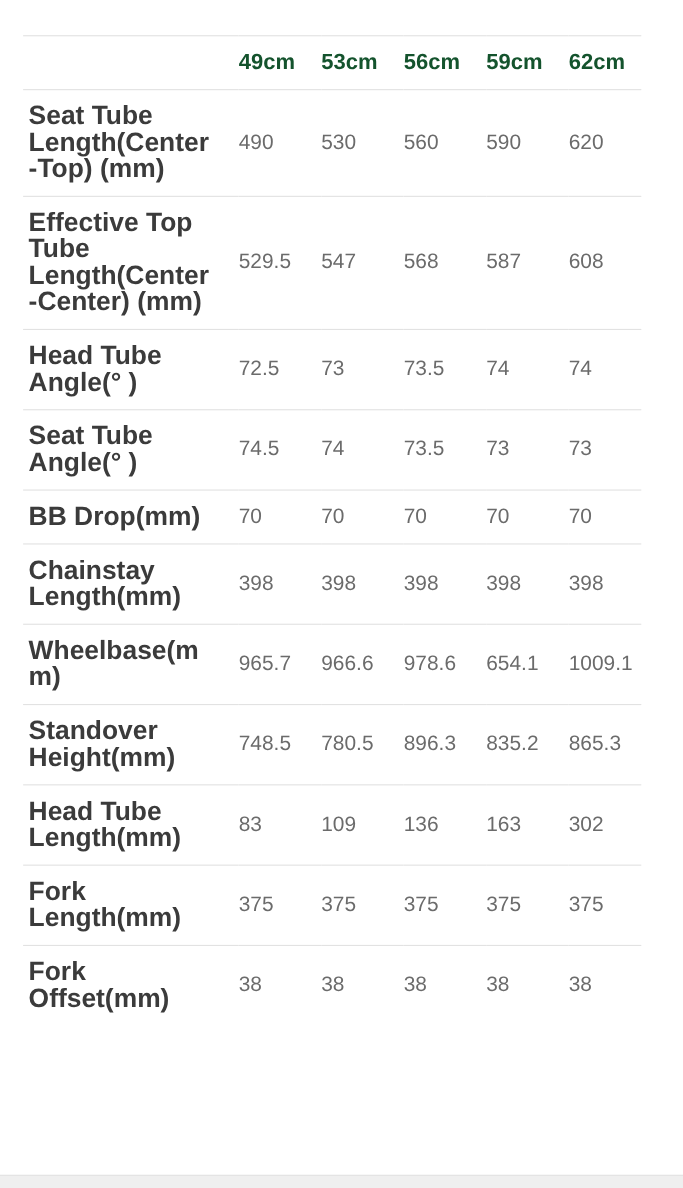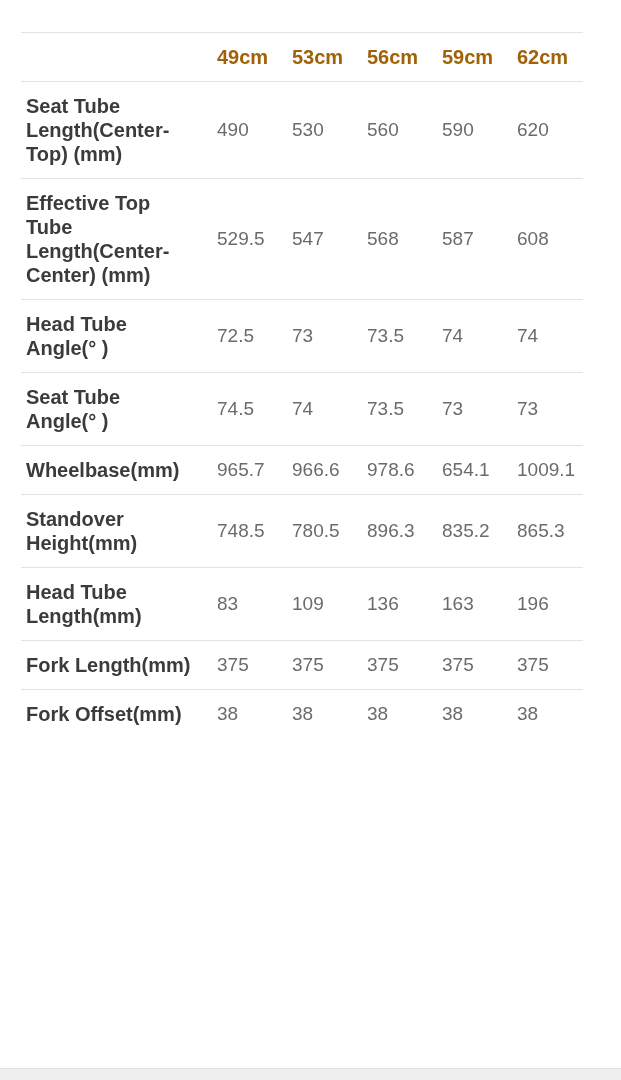--- a/index.html
+++ b/index.html
@@ -34,32 +34,32 @@
   tbody tr {
     border-bottom: 1px solid #e2e2e2;
   }
   tbody tr:last-child {
     border-bottom: none;
   }
   th.size-head {
     text-align: left;
     font-size: 20px;
     font-weight: bold;
-    color: #a16207;
+    color: #14532d;
     padding: 12px 0;
     line-height: 24px;
     white-space: nowrap;
   }
   th.corner {
     padding: 0;
   }
   td.label {
     text-align: left;
     vertical-align: middle;
-    font-size: 20px;
+    font-size: 24px;
     font-weight: bold;
     color: #3b3b3b;
     line-height: 24px;
     padding: 12px 26px 12px 5px;
     word-wrap: break-word;
   }
   td.value {
     text-align: left;
     vertical-align: middle;
     font-size: 19px;
@@ -131,20 +131,36 @@
           </tr>
           <tr>
             <td class="label">Seat Tube Angle(° )</td>
             <td class="value">74.5</td>
             <td class="value">74</td>
             <td class="value">73.5</td>
             <td class="value">73</td>
             <td class="value">73</td>
           </tr>
           <tr>
+            <td class="label">BB Drop(mm)</td>
+            <td class="value">70</td>
+            <td class="value">70</td>
+            <td class="value">70</td>
+            <td class="value">70</td>
+            <td class="value">70</td>
+          </tr>
+          <tr>
+            <td class="label">Chainstay Length(mm)</td>
+            <td class="value">398</td>
+            <td class="value">398</td>
+            <td class="value">398</td>
+            <td class="value">398</td>
+            <td class="value">398</td>
+          </tr>
+          <tr>
             <td class="label">Wheelbase(mm)</td>
             <td class="value">965.7</td>
             <td class="value">966.6</td>
             <td class="value">978.6</td>
             <td class="value">654.1</td>
             <td class="value">1009.1</td>
           </tr>
           <tr>
             <td class="label">Standover Height(mm)</td>
             <td class="value">748.5</td>
@@ -152,21 +168,21 @@
             <td class="value">896.3</td>
             <td class="value">835.2</td>
             <td class="value">865.3</td>
           </tr>
           <tr>
             <td class="label">Head Tube Length(mm)</td>
             <td class="value">83</td>
             <td class="value">109</td>
             <td class="value">136</td>
             <td class="value">163</td>
-            <td class="value">196</td>
+            <td class="value">302</td>
           </tr>
           <tr>
             <td class="label">Fork Length(mm)</td>
             <td class="value">375</td>
             <td class="value">375</td>
             <td class="value">375</td>
             <td class="value">375</td>
             <td class="value">375</td>
           </tr>
           <tr>

